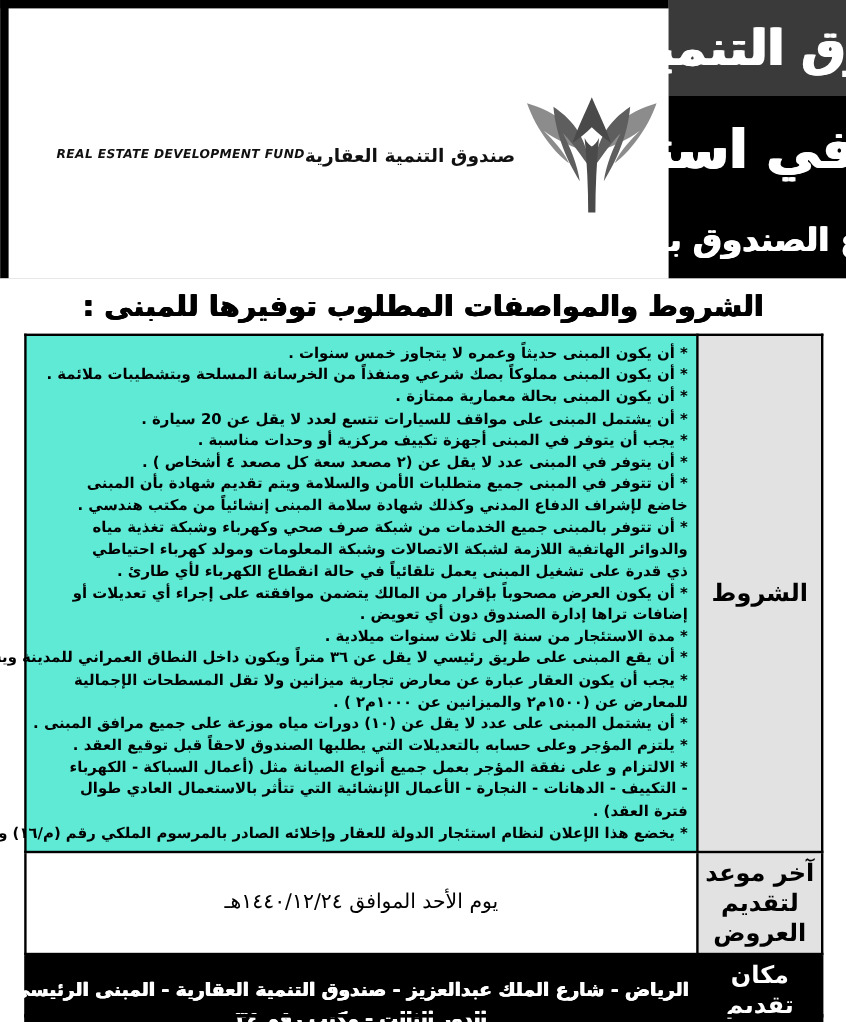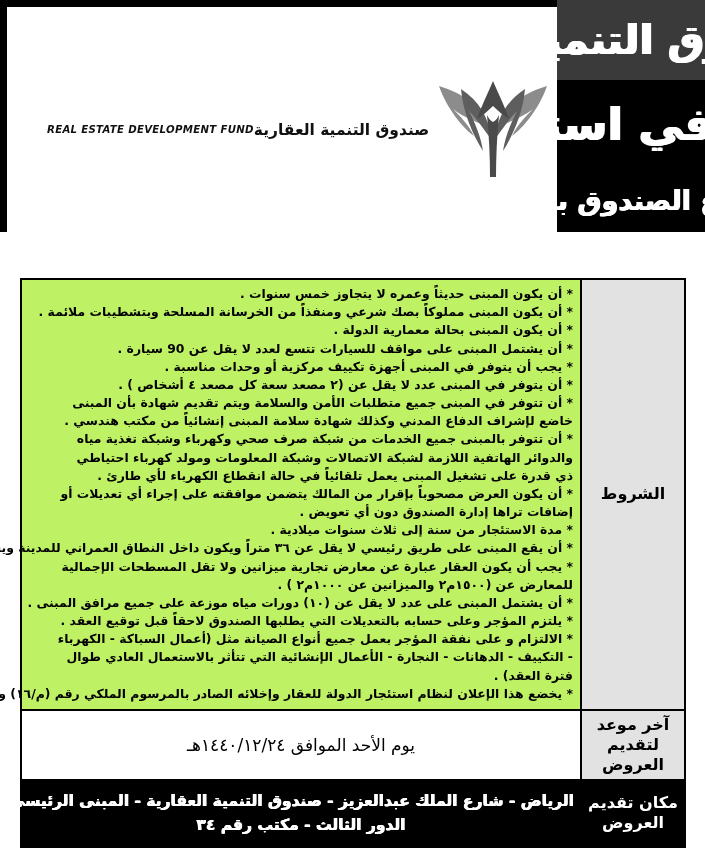--- a/index.html
+++ b/index.html
@@ -151,29 +151,29 @@
 
   .tbl td {
     border: 2px solid #000000;
     vertical-align: middle;
   }
 
   .label-cell {
     width: 104px;
     background: #e2e2e2;
     text-align: center;
-    font-size: 16px;
+    font-size: 20px;
     font-weight: bold;
     color: #000000;
     padding: 4px 2px;
     line-height: 1.25;
   }
 
   .conditions-cell {
-    background: #bef264;
+    background: #5eead4;
     padding: 5px 7px 6px 7px;
     text-align: right;
   }
 
   .cond-line {
     font-size: 12.4px;
     font-weight: bold;
     color: #000000;
     line-height: 1.465;
     text-align: right;
@@ -255,30 +255,31 @@
     </div>
 
     <div class="banner-text">
       <div class="headline-1">يعلن صندوق التنمية العقارية</div>
       <div class="headline-2">عن رغبته في استئجار مبنى</div>
       <div class="headline-3">ليكون مقراً لفرع الصندوق بمحافظة الـــرس</div>
     </div>
 
   </div>
 
+  <div class="section-title">الشروط والمواصفات المطلوب توفيرها للمبنى :</div>
 
   <table class="tbl">
     <tbody>
       <tr>
         <td class="label-cell">الشروط</td>
         <td class="conditions-cell">
           <div class="cond-line">* أن يكون المبنى حديثاً وعمره لا يتجاوز خمس سنوات .</div>
           <div class="cond-line">* أن يكون المبنى مملوكاً بصك شرعي ومنفذاً من الخرسانة المسلحة وبتشطيبات ملائمة .</div>
-          <div class="cond-line">* أن يكون المبنى بحالة معمارية الدولة .</div>
-          <div class="cond-line">* أن يشتمل المبنى على مواقف للسيارات تتسع لعدد لا يقل عن 90 سيارة .</div>
+          <div class="cond-line">* أن يكون المبنى بحالة معمارية ممتازة .</div>
+          <div class="cond-line">* أن يشتمل المبنى على مواقف للسيارات تتسع لعدد لا يقل عن 20 سيارة .</div>
           <div class="cond-line">* يجب أن يتوفر في المبنى أجهزة تكييف مركزية أو وحدات مناسبة .</div>
           <div class="cond-line">* أن يتوفر في المبنى عدد لا يقل عن (٢ مصعد سعة كل مصعد ٤ أشخاص ) .</div>
           <div class="cond-line wrap">* أن تتوفر في المبنى جميع متطلبات الأمن والسلامة ويتم تقديم شهادة بأن المبنى خاضع لإشراف الدفاع المدني وكذلك شهادة سلامة المبنى إنشائياً من مكتب هندسي .</div>
           <div class="cond-line wrap">* أن تتوفر بالمبنى جميع الخدمات من شبكة صرف صحي وكهرباء وشبكة تغذية مياه والدوائر الهاتفية اللازمة لشبكة الاتصالات وشبكة المعلومات ومولد كهرباء احتياطي ذي قدرة على تشغيل المبنى يعمل تلقائياً في حالة انقطاع الكهرباء لأي طارئ .</div>
           <div class="cond-line wrap">* أن يكون العرض مصحوباً بإقرار من المالك يتضمن موافقته على إجراء أي تعديلات أو إضافات تراها إدارة الصندوق دون أي تعويض .</div>
           <div class="cond-line">* مدة الاستئجار من سنة إلى ثلاث سنوات ميلادية .</div>
           <div class="cond-line">* أن يقع المبنى على طريق رئيسي لا يقل عن ٣٦ متراً ويكون داخل النطاق العمراني للمدينة ويسهل الاستدلال عليه .</div>
           <div class="cond-line wrap">* يجب أن يكون العقار عبارة عن معارض تجارية ميزانين ولا تقل المسطحات الإجمالية للمعارض عن (١٥٠٠م٢ والميزانين عن ١٠٠٠م٢ ) .</div>
           <div class="cond-line">* أن يشتمل المبنى على عدد لا يقل عن (١٠) دورات مياه موزعة على جميع مرافق المبنى .</div>
           <div class="cond-line">* يلتزم المؤجر وعلى حسابه بالتعديلات التي يطلبها الصندوق لاحقاً قبل توقيع العقد .</div>

